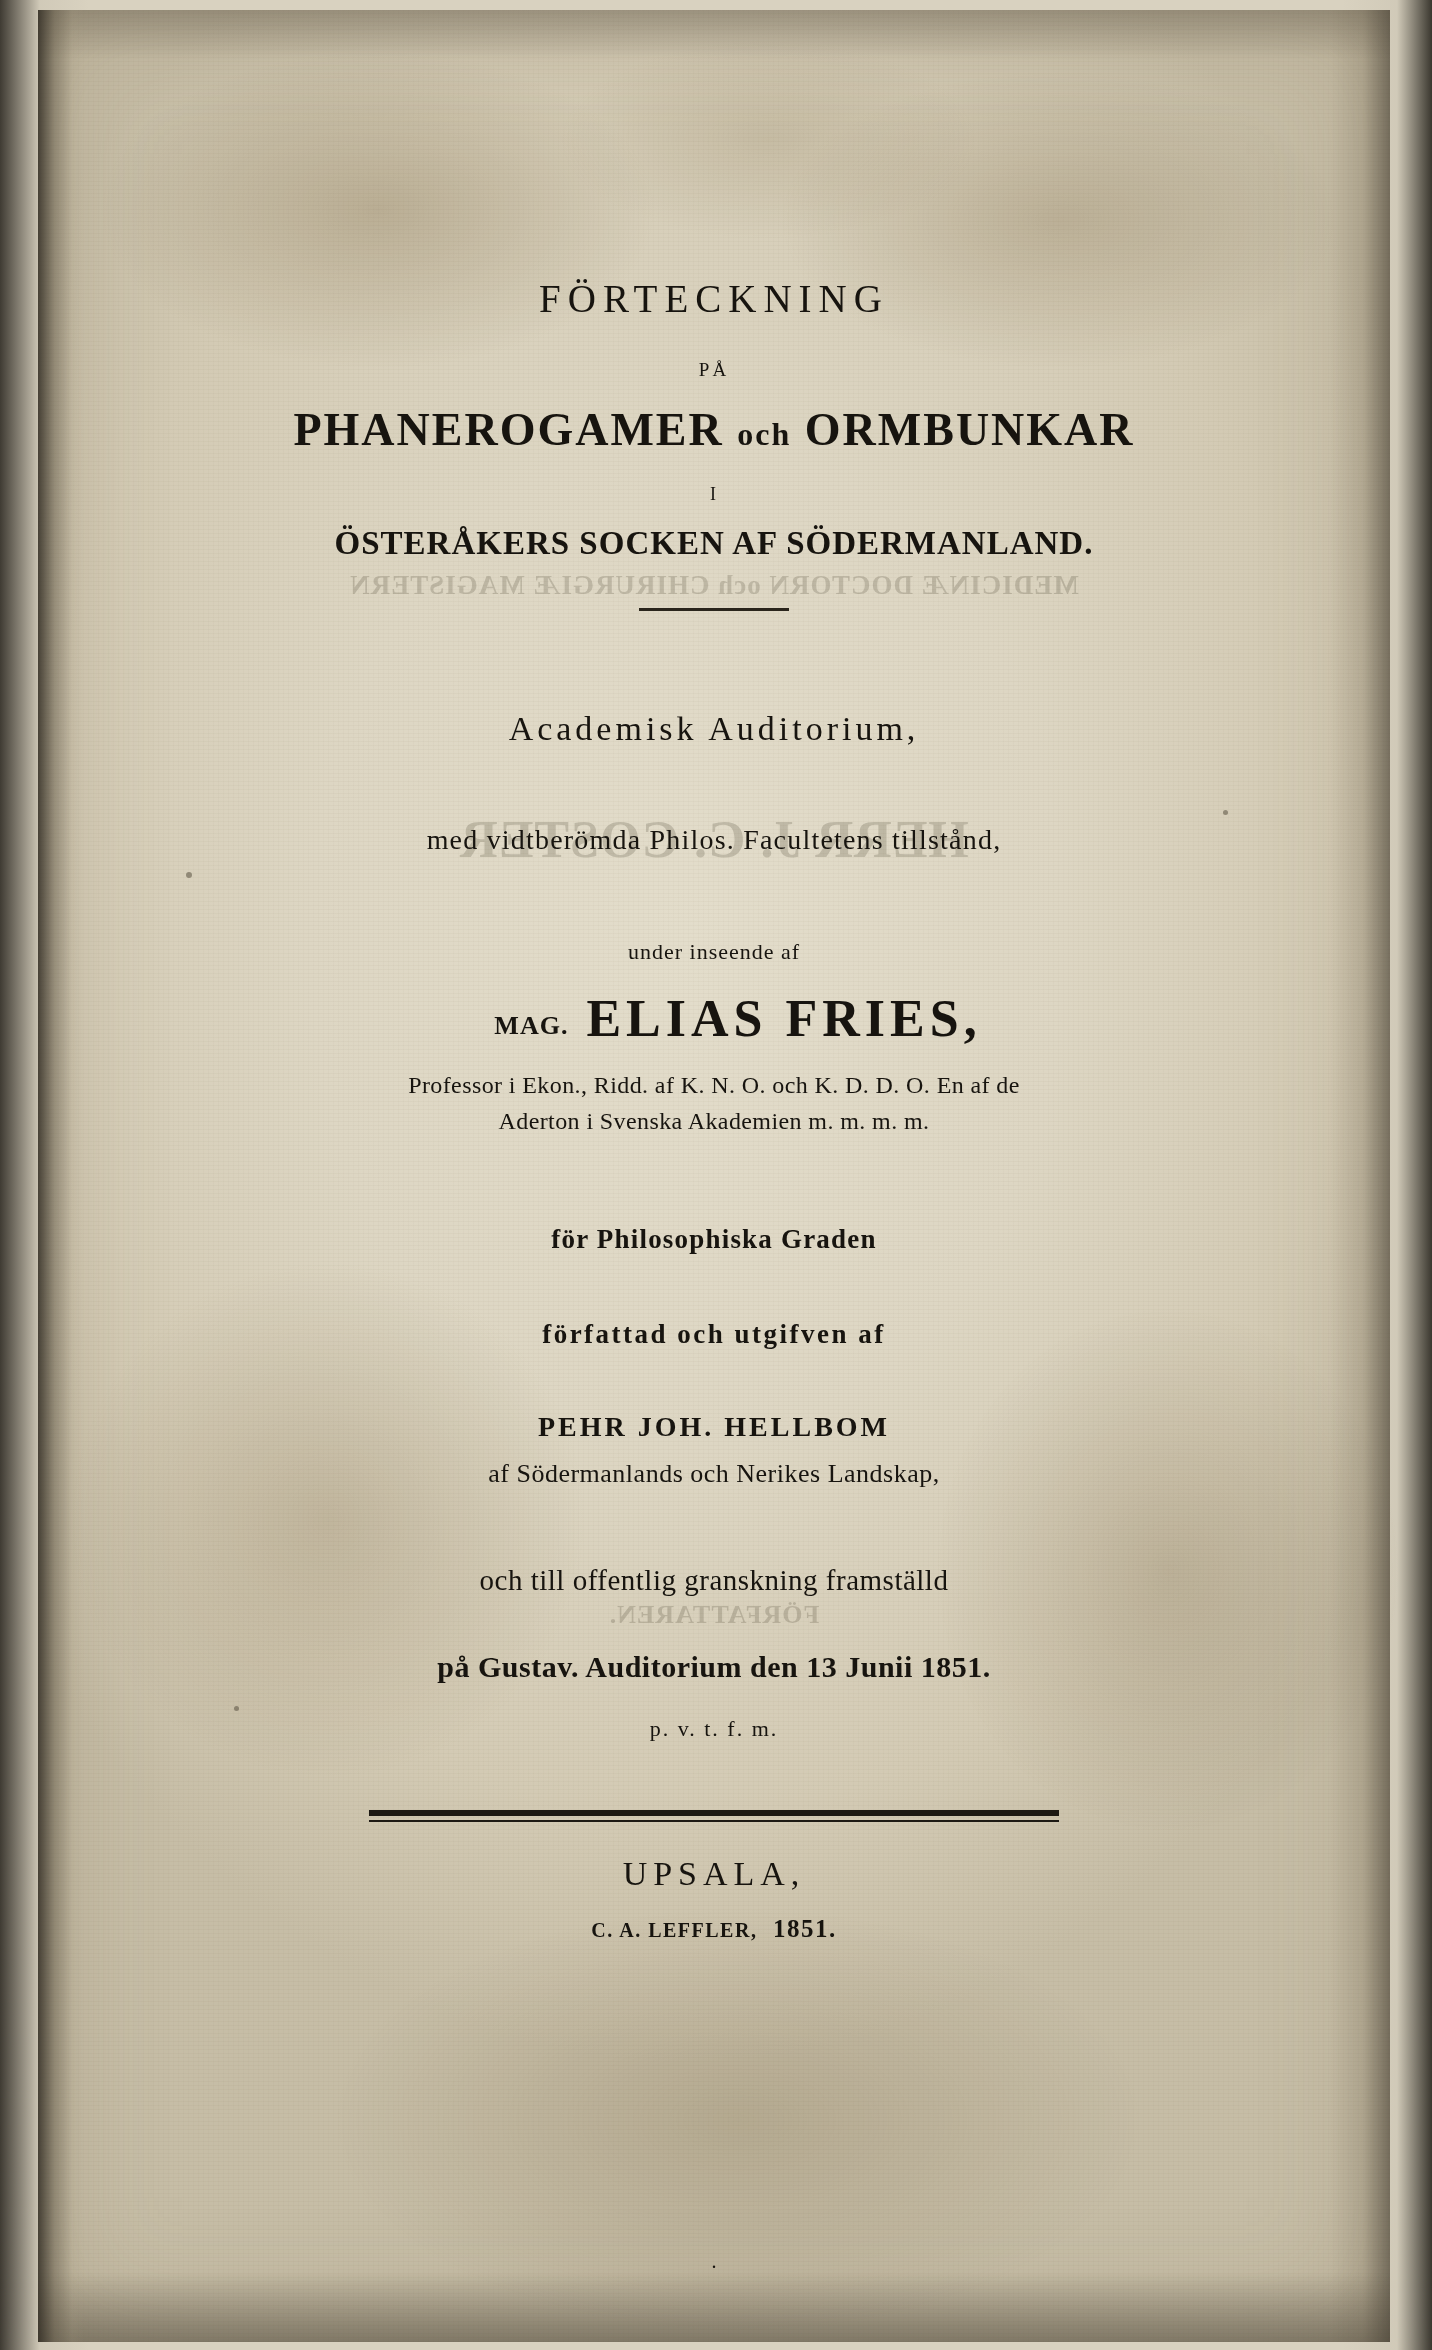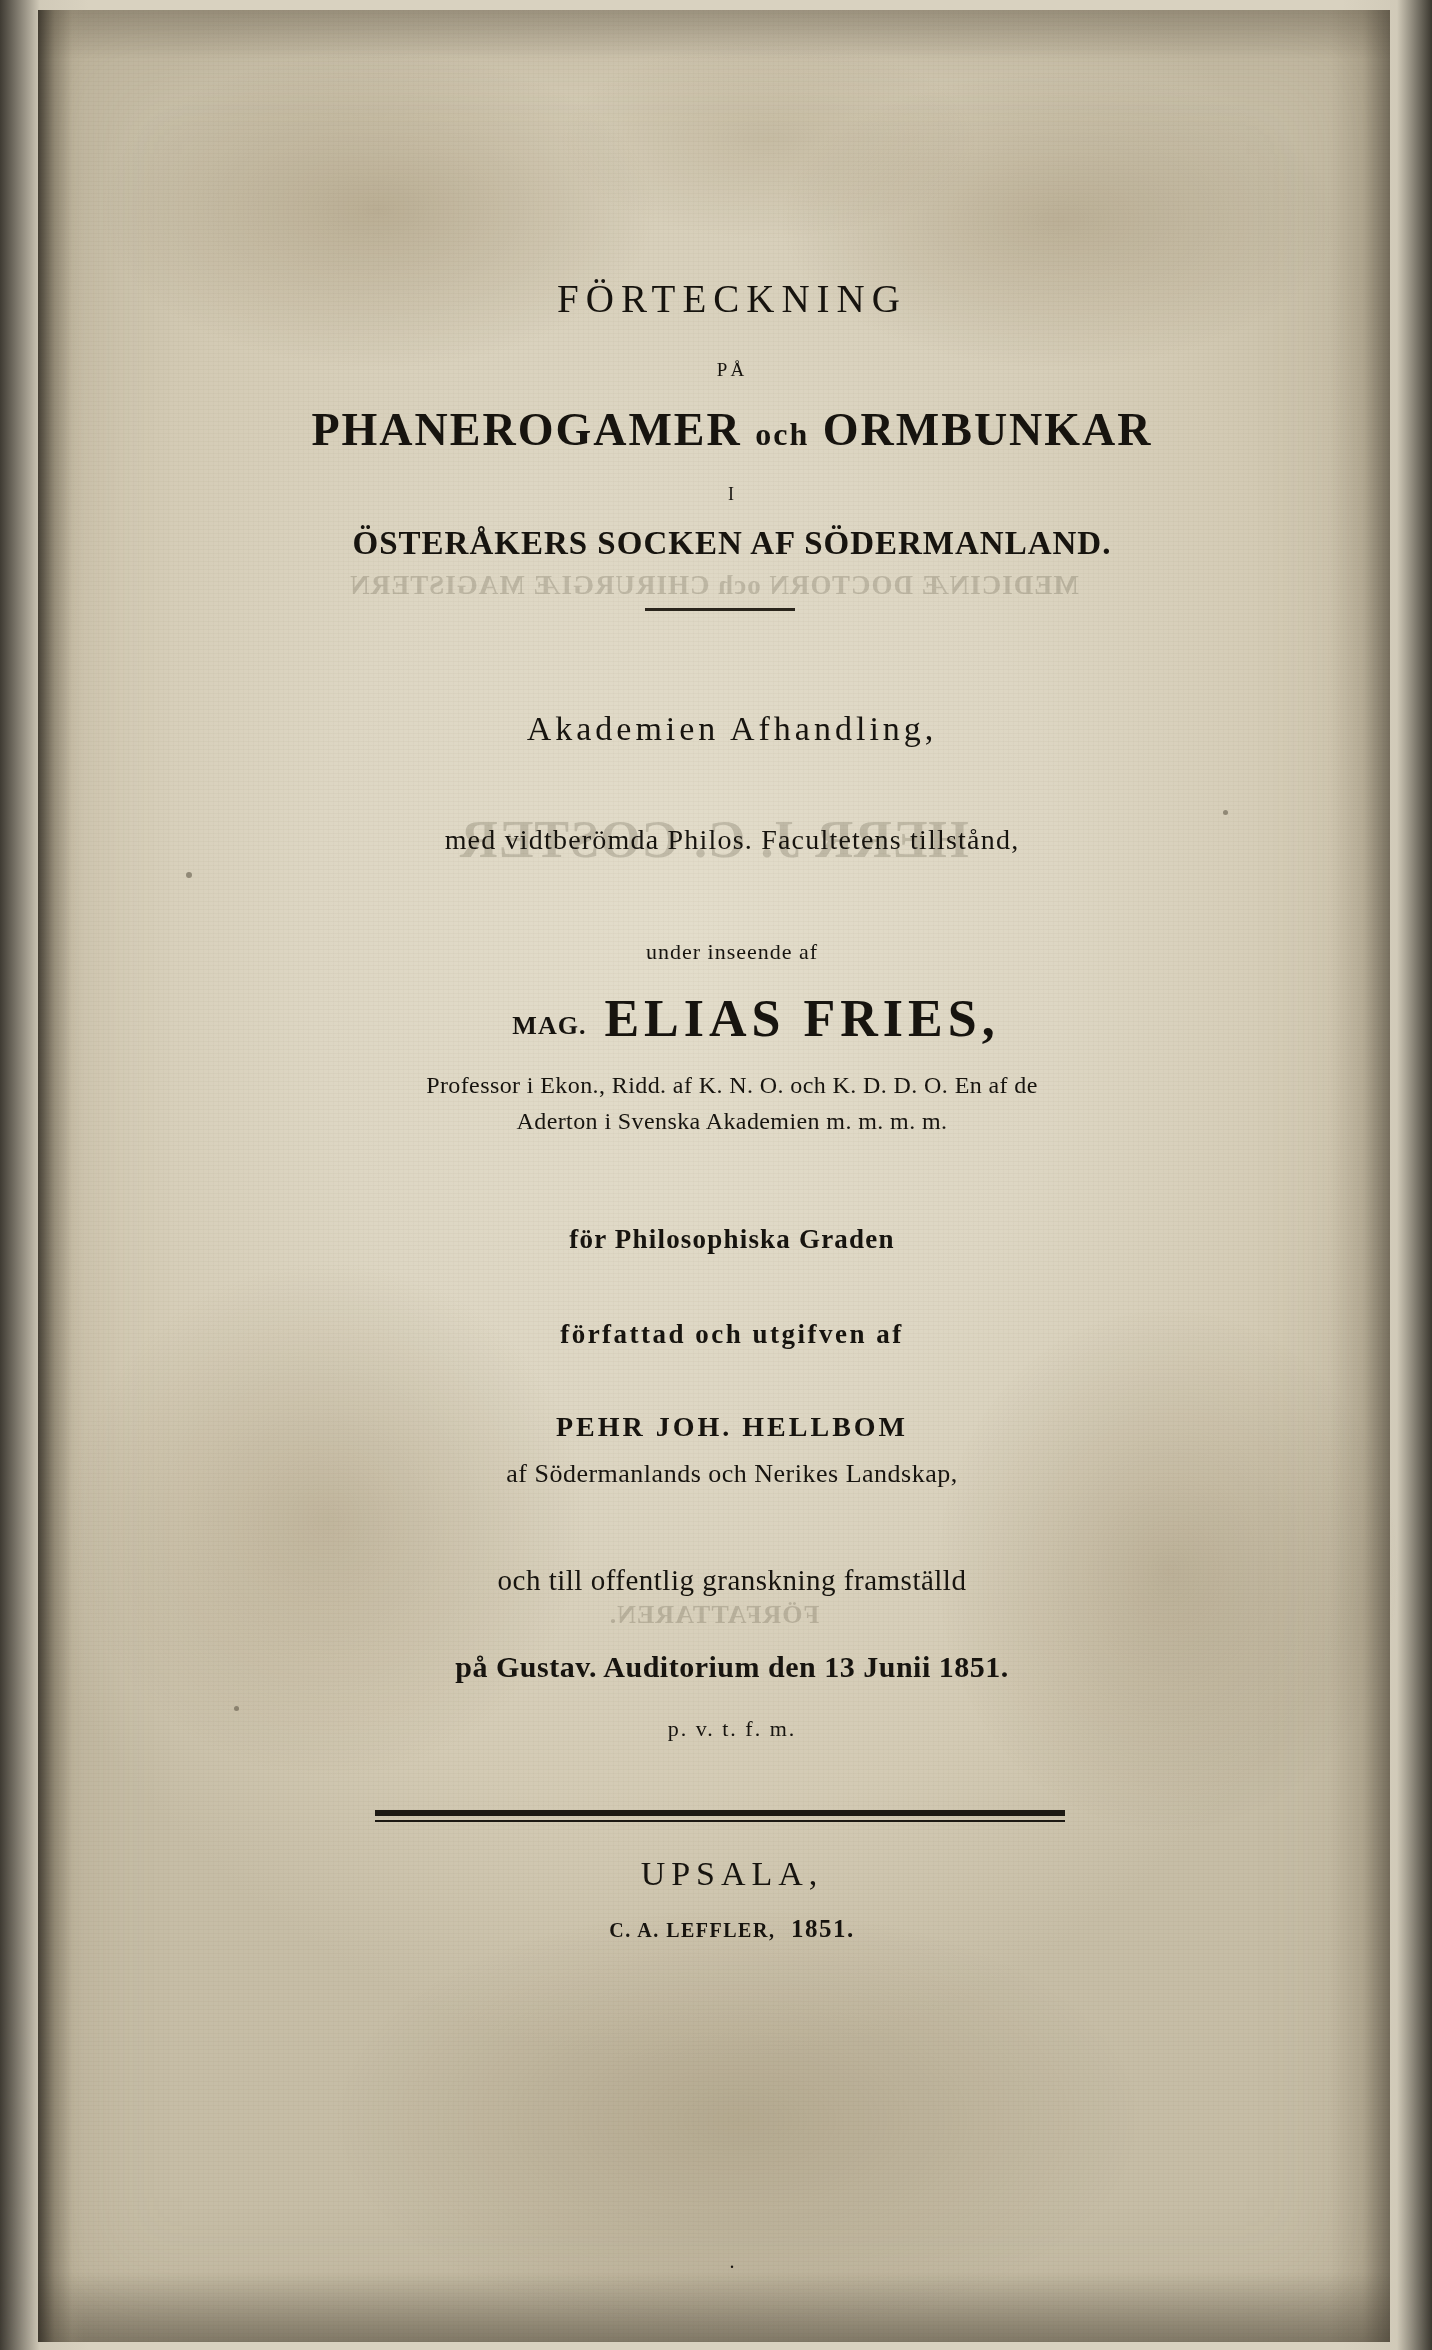--- a/index.html
+++ b/index.html
@@ -119,21 +119,20 @@
     letter-spacing: 1px;
   }
 
   
   .content {
     position: absolute;
     left: 0; top: 0;
     width: 1352px; height: 2332px;
     color: #17140f;
     text-align: center;
-    padding-left: 12px;
   }
 
   .ln {
     position: absolute;
     width: 100%;
     text-align: center;
     white-space: nowrap;
     line-height: 1.1;
   }
 
@@ -334,21 +333,21 @@
         <span>PHANEROGAMER</span>
         <span class="small">och</span>
         <span>ORMBUNKAR</span>
       </div>
 
       <div class="ln t-i">I</div>
       <div class="ln t-socken">ÖSTERÅKERS SOCKEN AF SÖDERMANLAND.</div>
 
       <div class="rule-short"></div>
 
-      <div class="ln t-academisk">Akademien Afhandling,</div>
+      <div class="ln t-academisk">Academisk Auditorium,</div>
       <div class="ln t-med">med vidtberömda Philos. Facultetens tillstånd,</div>
       <div class="ln t-under">under inseende af</div>
 
       <div class="ln t-fries">
         <span class="mag">MAG.</span>
         <span>ELIAS FRIES,</span>
       </div>
 
       <div class="ln t-prof1">Professor i Ekon., Ridd. af K. N. O. och K. D. D. O. En af de</div>
       <div class="ln t-prof2">Aderton i Svenska Akademien m. m. m. m.</div>

